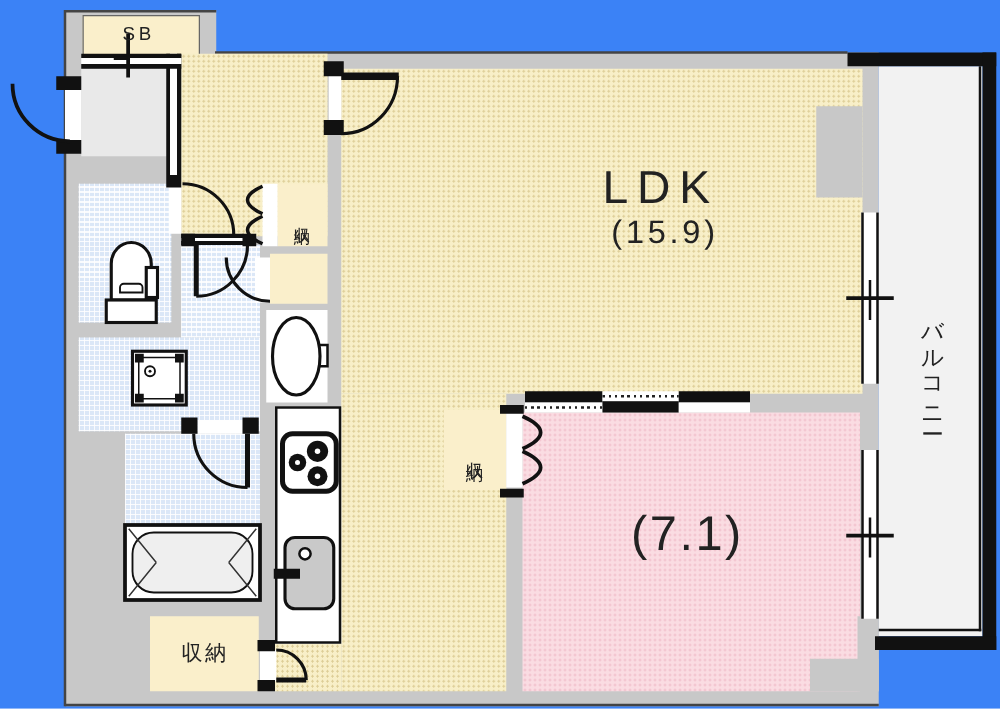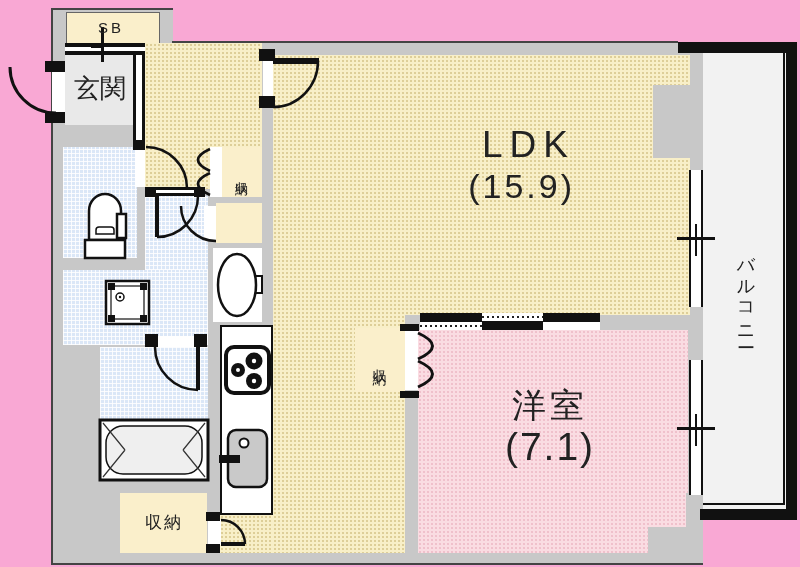--- a/index.html
+++ b/index.html
@@ -1,16 +1,16 @@
 <!DOCTYPE html>
 <html style="--c-ldk: #f8efc8; --c-western: #fadce2; --c-wet_area: #dbe7f7; --c-closet: #faefcb; --c-wall: #c8c8c8; --c-entrance_floor: #e9e9e9; --c-balcony_floor: #f2f2f2; --c-line: #111111;"><head>
 <meta charset="utf-8">
 <style>
   html,body{margin:0;padding:0;background:#fff;}
-  #plan{position:relative;width:800px;height:567px;background:#f9a8d4;overflow:hidden;
+  #plan{position:relative;width:800px;height:567px;background:#3b82f6;overflow:hidden;
         font-family:"Liberation Sans","DejaVu Sans",sans-serif;color:#1a1a1a;}
   .abs{position:absolute;}
   .wall{background:var(--c-wall,#c8c8c8);}
   .cream{background-color:var(--c-ldk,#f8efc8);
     background-image:radial-gradient(circle,rgba(160,130,40,.30) .8px,transparent 1.1px);
     background-size:4px 4px;}
   .pinkrm{background-color:var(--c-western,#fadce2);
     background-image:radial-gradient(circle,rgba(215,120,145,.28) .8px,transparent 1.1px);
     background-size:4px 4px;}
   .bluerm{background-color:var(--c-wet_area,#dbe7f7);
@@ -186,27 +186,25 @@
         <circle cx="238" cy="370" r="2" fill="#fff"></circle>
     </g>
     <g>
       <rect x="228" y="430" width="39" height="57" rx="8" fill="#c9c9c9" stroke="#111" stroke-width="2.5"></rect>
       <circle cx="244" cy="443" r="4.5" fill="#fff" stroke="#111" stroke-width="2"></circle>
       <rect x="219" y="455" width="21" height="8" fill="#111"></rect>
     </g>
   </svg>
 
   <div class="abs lbl" style="left:84px;top:13px;width:54px;height:28px;font-size:15px;letter-spacing:3px;">SB</div>
-  <div class="abs lbl" style="left:67px;top:68px;width:66px;height:40px;font-size:26px;">玄関</div>
   <div class="abs lbl roomlabel" style="left:370px;top:115px;width:205px;height:100px;align-items:flex-end;">
     <span style="font-size:37px;letter-spacing:7px;">LDK</span>
-    <span style="font-size:34px;letter-spacing:3px;">(15.9)</span>
+    <span style="font-size:26px;letter-spacing:3px;">(15.9)</span>
   </div>
   <div class="abs lbl roomlabel" style="left:455px;top:382px;width:190px;height:92px;">
-    <span style="font-size:34px;letter-spacing:4px;">洋室</span>
     <span style="font-size:39px;letter-spacing:2px;">(7.1)</span>
   </div>
   <div class="abs lbl vtext" style="left:732px;top:222px;width:28px;height:140px;font-size:18px;letter-spacing:3px;">バルコニー</div>
   <div class="abs lbl vtext" style="left:229px;top:151px;width:24px;height:44px;font-size:13px;letter-spacing:2px;">収納</div>
   <div class="abs lbl vtext" style="left:368px;top:334px;width:24px;height:54px;font-size:14px;letter-spacing:3px;">収納</div>
   <div class="abs lbl" style="left:128px;top:509px;width:72px;height:26px;font-size:17px;letter-spacing:2px;">収納</div>
 
 </div>
 
 </body></html>

